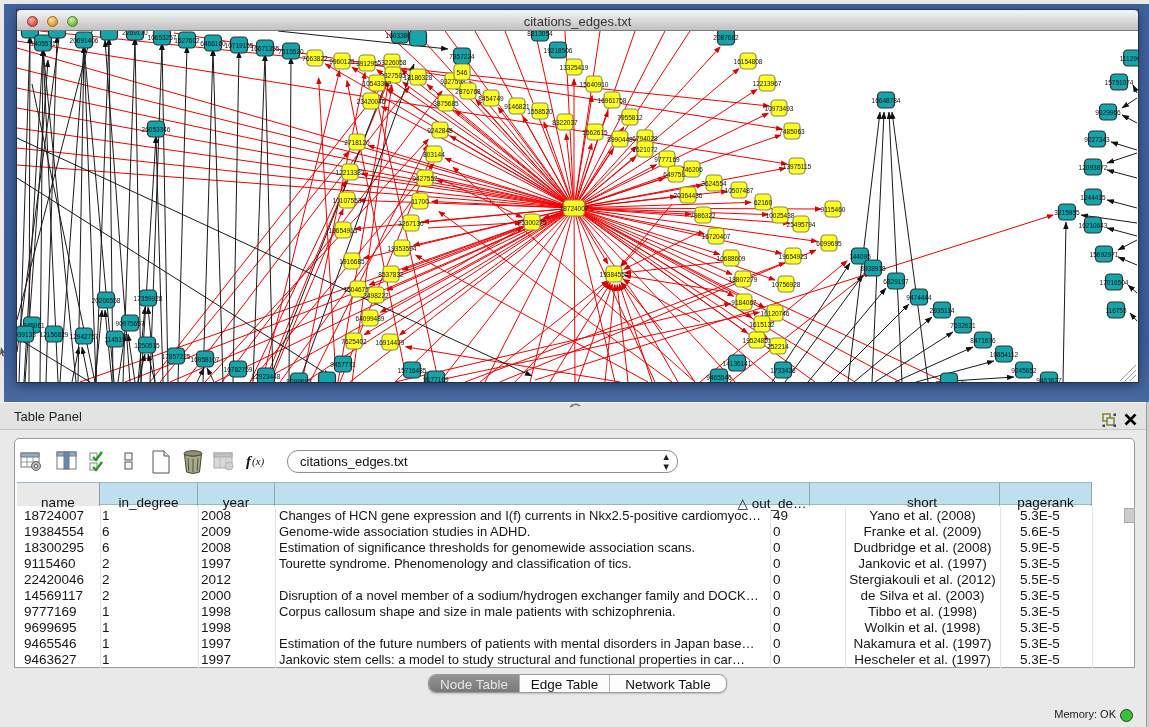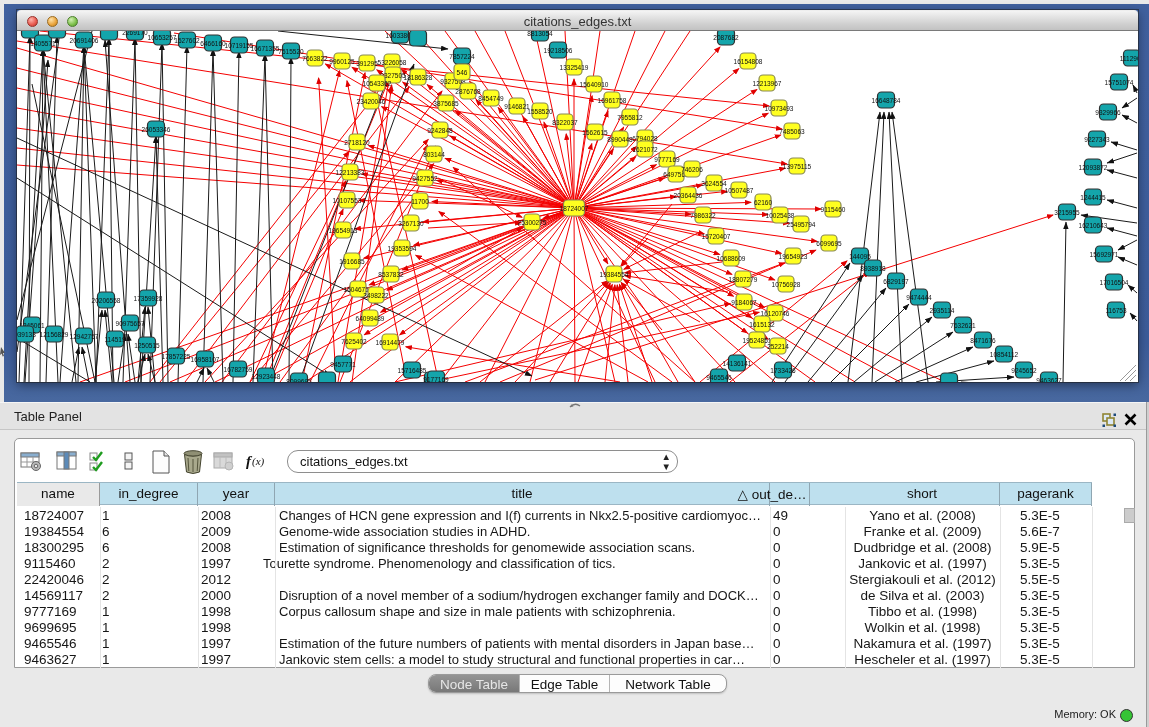--- a/index.html
+++ b/index.html
@@ -7,21 +7,21 @@
 #titlebar{position:absolute;left:0;top:0;width:1121px;height:21px;background:linear-gradient(#f4f4f4,#cfcfcf 70%,#c2c2c2);border-top:1px solid #eee;border-bottom:1px solid #7a7a7a;border-radius:4px 4px 0 0}
 #titlebar .t{position:absolute;left:0;right:0;top:3px;text-align:center;font-size:13px;color:#333}
 .tl{position:absolute;top:15px;width:11px;height:11px;border-radius:50%;}
 #tpanelhead{position:absolute;left:0;top:402px;width:1146px;height:28px;background:#e3e3e3;border-top:1px solid #f5f5f5;border-bottom:1px solid #c6c6c6}
 #tpanelhead .t{position:absolute;left:14px;top:6px;font-size:13px;color:#222}
 #panel{position:absolute;left:14px;top:438px;width:1121px;height:230px;background:#fff;border:1px solid #9a9a9a;border-radius:5px 5px 0 0}
 .tbicon{position:absolute;top:449px}
 #combo{position:absolute;left:287px;top:450px;width:391px;height:23px;background:#fff;border:1px solid #8e8e8e;border-radius:11px;font-size:13px;color:#111;line-height:21px;padding-left:12px}
 #combo .arr{position:absolute;right:6px;top:1px;font-size:9.5px;color:#222;line-height:10px;text-align:center;letter-spacing:0}
 #thead{position:absolute;left:17px;top:482px;width:1075px;height:23px;background:#bee0ee;border-top:1px solid #9bb6c4;border-bottom:1px solid #9bb6c4;font-size:13.5px;color:#111}
-#thead .c{position:absolute;text-align:center;border-right:1px solid #8fa6b2;height:23px;top:0;padding-top:3px}
+#thead .c{position:absolute;text-align:center;border-right:1px solid #8fa6b2;height:23px;top:0;padding-top:12px}
 .row{position:absolute;left:15px;width:1110px;height:16px;font-size:13.5px;color:#161616;white-space:nowrap;line-height:16px}
 .row span{position:absolute;top:0}
 .row .ctr{text-align:center}
 #tabs{position:absolute;left:428px;top:674px;height:19px;display:flex;border:1px solid #9a9a9a;border-radius:8px;overflow:hidden;font-size:13.5px;background:#fdfdfd;box-shadow:0 1px 2px rgba(0,0,0,.18)}
 #tabs div{line-height:19px;text-align:center;border-right:1px solid #b5b5b5;color:#111}
 #tabs div:last-child{border-right:none}
 #tabs .sel{background:linear-gradient(#949494,#787878);color:#e6e6e6}
 #mem{position:absolute;right:33px;top:708px;font-size:11px;color:#222}
 #gdot{position:absolute;left:1120px;top:709px;width:13px;height:13px;border-radius:50%;background:#35c435;border:1.5px solid #333}
 #redge{position:absolute;right:0;top:402px;width:3px;height:325px;background:#cfcfcf;border-left:1px solid #9a9a9a}
@@ -615,57 +615,56 @@
 
 <svg class="tbicon" style="left:244px;top:451px" width="28" height="20" viewBox="0 0 28 20">
 <text x="2" y="15" font-size="15" font-style="italic" font-family="Liberation Serif,serif" fill="#111" font-weight="bold">f</text>
 <text x="8" y="14" font-size="11" font-style="italic" font-family="Liberation Serif,serif" fill="#111">(x)</text>
 </svg>
 <div id="combo">citations_edges.txt<div class="arr">▲<br>▼</div></div>
 <div id="thead">
  <div class="c" style="left:0px;width:83px;background:#e9e9e9;border-right:1px solid #9a9a9a">name</div>
  <div class="c" style="left:83px;width:98px">in_degree</div>
  <div class="c" style="left:181px;width:77px">year</div>
- <div class="c" style="left:258px;width:495px">title</div>
  <div class="c" style="left:718px;width:75px">△ out_de…</div>
  <div class="c" style="left:828px;width:155px">short</div>
  <div class="c" style="left:983px;width:92px">pagerank</div>
 </div>
 <div class="row" style="top:508px">
     <span style="left:9px">18724007</span>
     <span style="left:87px">1</span>
     <span style="left:186px">2008</span>
     <span style="left:264px;width:488px;overflow:hidden;font-size:13px">Changes of HCN gene expression and I(f) currents in Nkx2.5-positive cardiomyoc…</span>
     <span style="left:758px">49</span>
     <span class="ctr" style="left:830px;width:155px">Yano et al. (2008)</span>
     <span style="left:1005px">5.3E-5</span>
   </div>
 <div class="row" style="top:524px">
     <span style="left:9px">19384554</span>
     <span style="left:87px">6</span>
     <span style="left:186px">2009</span>
     <span style="left:264px;width:488px;overflow:hidden;font-size:13px">Genome-wide association studies in ADHD.</span>
     <span style="left:758px">0</span>
     <span class="ctr" style="left:830px;width:155px">Franke et al. (2009)</span>
-    <span style="left:1005px">5.6E-7</span>
+    <span style="left:1005px">5.6E-5</span>
   </div>
 <div class="row" style="top:540px">
     <span style="left:9px">18300295</span>
     <span style="left:87px">6</span>
     <span style="left:186px">2008</span>
     <span style="left:264px;width:488px;overflow:hidden;font-size:13px">Estimation of significance thresholds for genomewide association scans.</span>
     <span style="left:758px">0</span>
     <span class="ctr" style="left:830px;width:155px">Dudbridge et al. (2008)</span>
     <span style="left:1005px">5.9E-5</span>
   </div>
 <div class="row" style="top:556px">
     <span style="left:9px">9115460</span>
     <span style="left:87px">2</span>
     <span style="left:186px">1997</span>
-    <span style="left:248px;width:488px;overflow:hidden;font-size:13px">Tourette syndrome. Phenomenology and classification of tics.</span>
+    <span style="left:264px;width:488px;overflow:hidden;font-size:13px">Tourette syndrome. Phenomenology and classification of tics.</span>
     <span style="left:758px">0</span>
     <span class="ctr" style="left:830px;width:155px">Jankovic et al. (1997)</span>
     <span style="left:1005px">5.3E-5</span>
   </div>
 <div class="row" style="top:572px">
     <span style="left:9px">22420046</span>
     <span style="left:87px">2</span>
     <span style="left:186px">2012</span>
     <span style="left:758px">0</span>
     <span class="ctr" style="left:830px;width:155px">Stergiakouli et al. (2012)</span>

